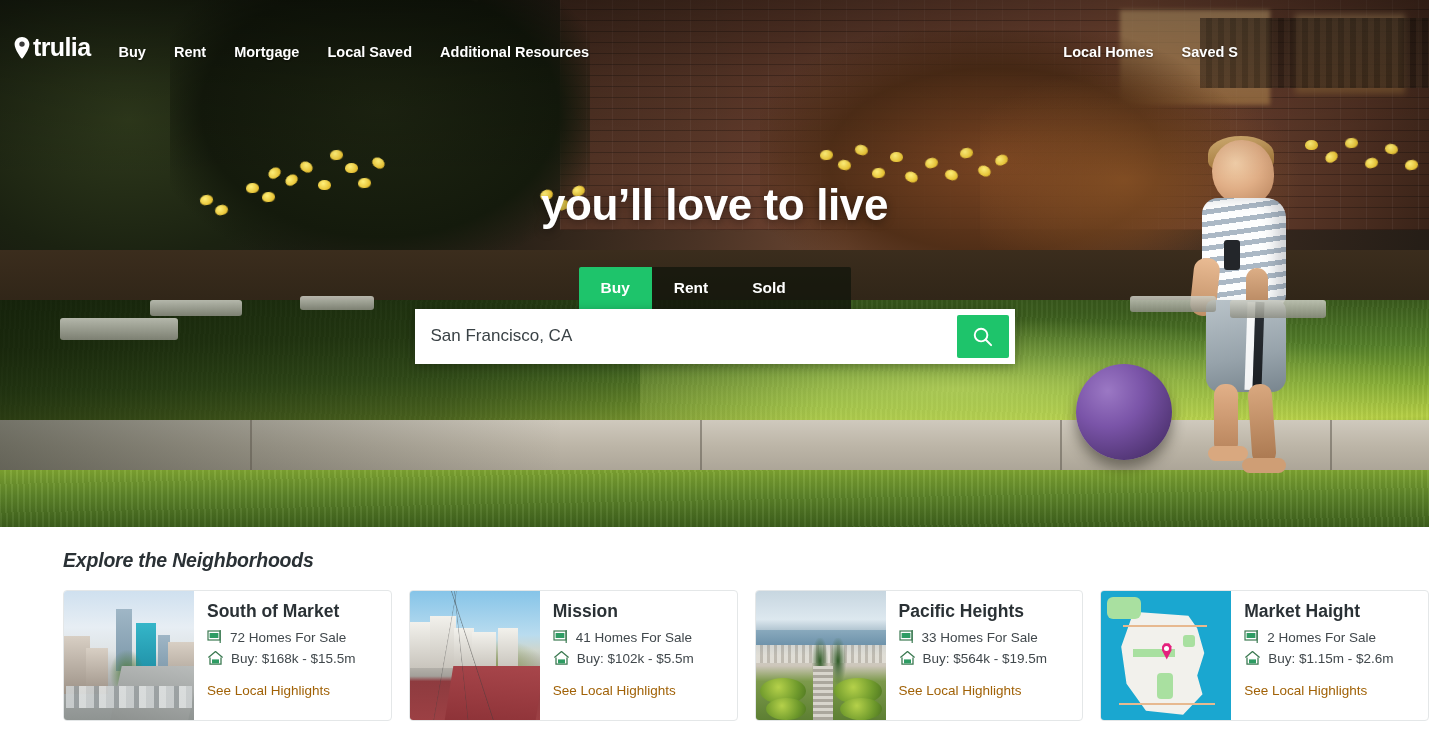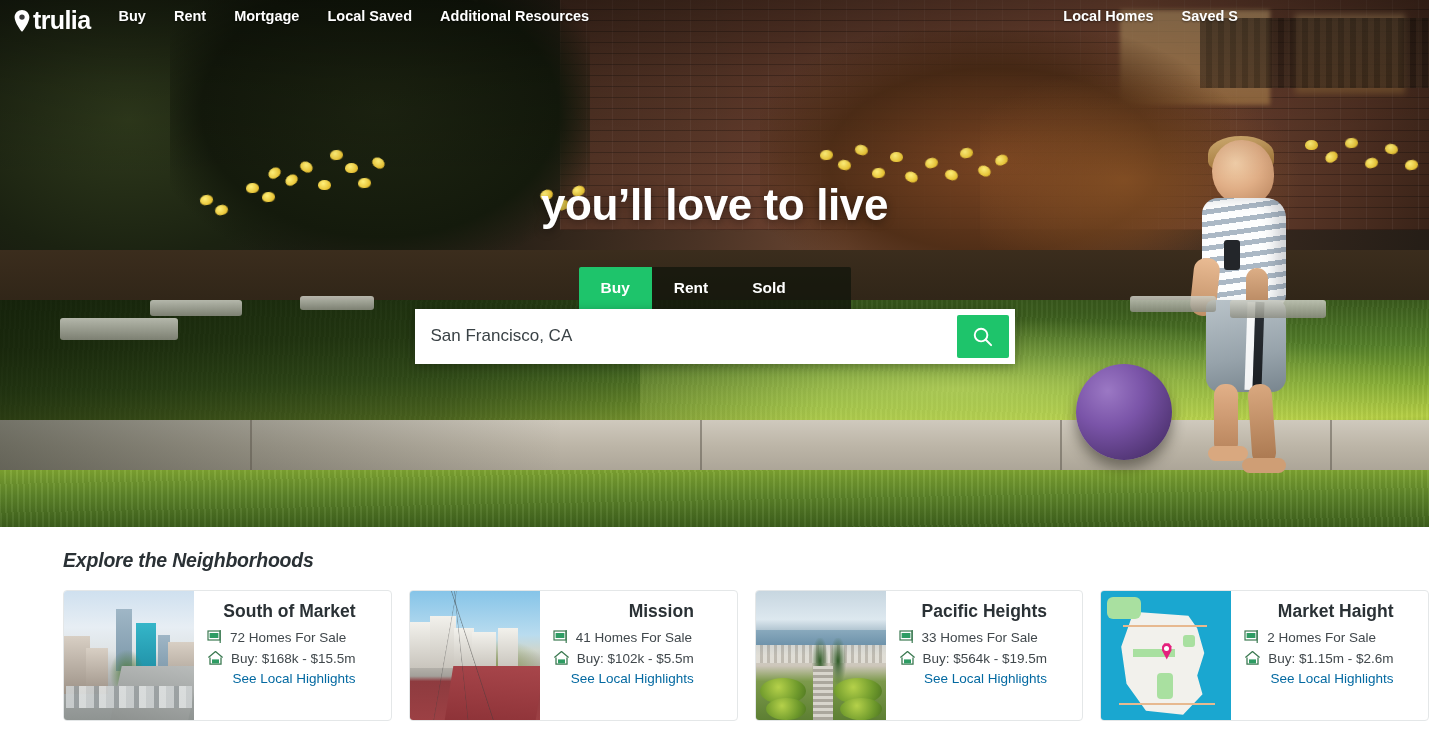--- a/index.html
+++ b/index.html
@@ -206,22 +206,22 @@
   }
 
   .hero-scrim {
     position: absolute; inset: 0;
     background: linear-gradient(180deg, rgba(0,0,0,.38) 0%, rgba(0,0,0,.12) 16%, rgba(0,0,0,0) 34%);
     pointer-events: none;
   }
 
   
   .navbar {
-    position: absolute; left: 0; top: 8px; width: 1238px; height: 44px;
-    display: flex; align-items: flex-start; z-index: 30;
+    position: absolute; left: 0; top: 16px; width: 1238px; height: 44px;
+    display: flex; align-items: flex-end; z-index: 30;
   }
   .logo {
     display: flex; align-items: center; margin-left: 14px; margin-right: 28px;
     cursor: pointer;
   }
   .logo-pin { width: 16px; height: 22px; margin-right: 3px; display: block; }
   .logo-text {
     color: #fff; font-size: 25px; font-weight: 700; letter-spacing: -.6px; line-height: 1;
   }
   .nav-links { display: flex; align-items: center; gap: 28px; }
@@ -272,25 +272,25 @@
   .neighborhoods { position: absolute; left: 0; top: 527px; width: 1429px; height: 226px; background: #fff; }
   .section-title {
     margin: 22px 0 0 63px; font-size: 19.5px; font-weight: 700; color: #2a3135; letter-spacing: -.2px; font-style: italic;
   }
   .cards { display: flex; gap: 17px; margin: 18px 0 0 63px; }
   .card {
     display: flex; width: 331px; height: 131px;
     border: 1px solid #e4e7e8; border-radius: 4px; background: #fff; overflow: hidden; cursor: pointer;
   }
   .card-thumb { width: 130px; height: 129px; flex: none; position: relative; overflow: hidden; }
-  .card-body { padding: 10px 0 0 13px; display: flex; flex-direction: column; text-align: right; }
+  .card-body { padding: 10px 0 0 13px; display: flex; flex-direction: column; }
   .card-title { font-size: 17.5px; font-weight: 700; color: #2a3135; line-height: 1.2; margin-bottom: 7px; }
   .card-row { display: flex; align-items: center; gap: 7px; margin-bottom: 5px; }
   .card-row-text { font-size: 13.5px; color: #41484c; white-space: nowrap; }
-  .card-link { margin-top: 0; font-size: 13.5px; color: #0369a1; cursor: pointer; white-space: nowrap; }
+  .card-link { margin-top: 12px; font-size: 13.5px; color: #a16207; cursor: pointer; white-space: nowrap; }
 
   
   .th-soma {
     position: absolute; inset: 0;
     background:
       linear-gradient(180deg, #cfe0ef 0%, #e7eef4 28%, #dfe4e6 46%, #b9bdbc 62%, #9fa3a2 78%, #8f9492 100%);
   }
   .th-soma .tower {
     position: absolute; background: linear-gradient(180deg, #9fb6c6, #7c97a9);
   }

